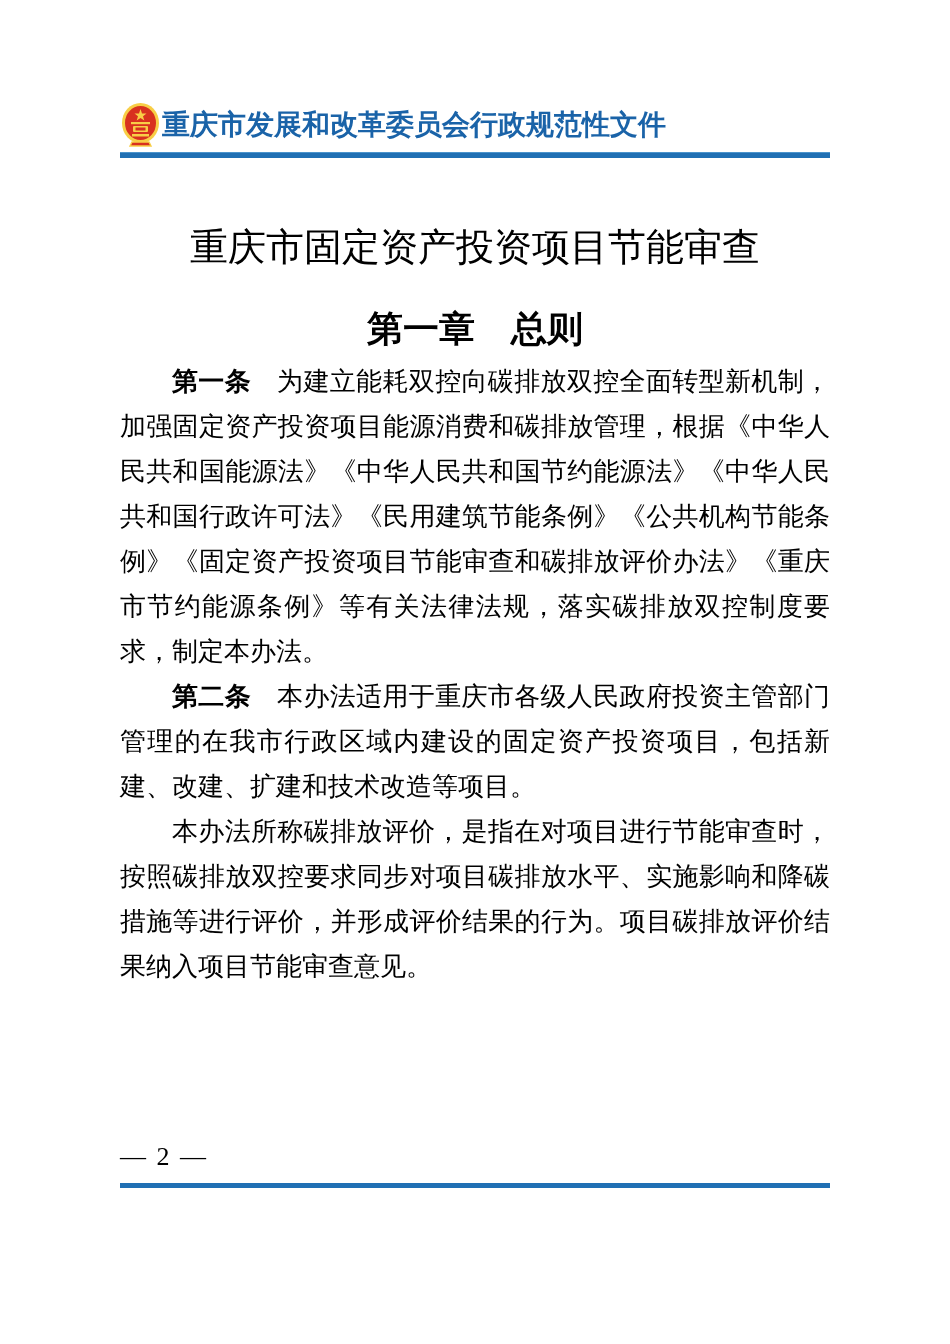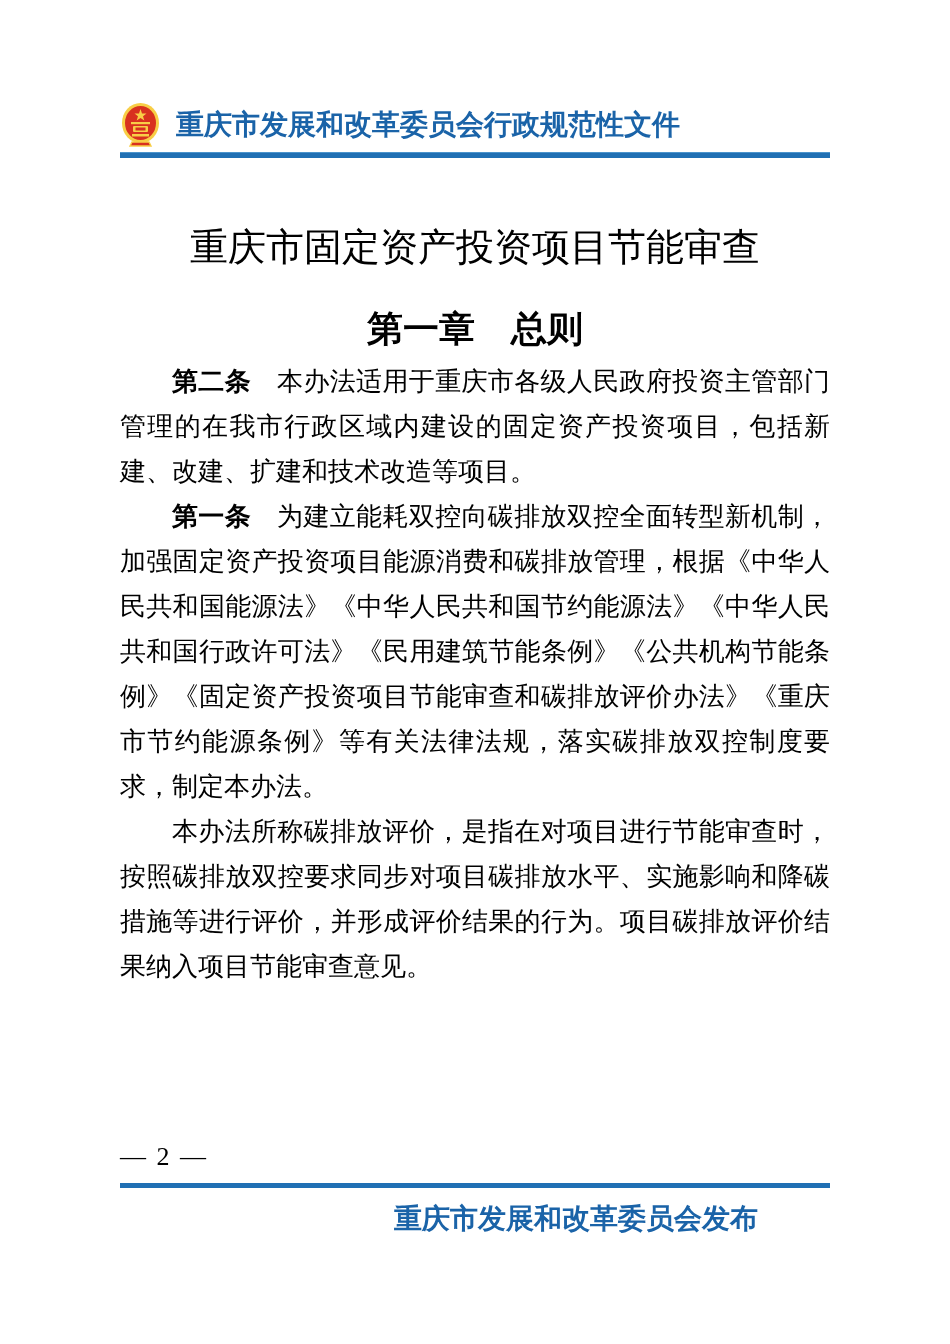--- a/index.html
+++ b/index.html
@@ -12,21 +12,21 @@
     font-family: "Liberation Sans", sans-serif;
     color: #000;
     overflow: hidden;
   }
   .content { margin: 0 120px; width: 710px; }
 
   
   .brand-row {
     display: flex;
     align-items: center;
-    gap: 15px;
+    gap: 1px;
     padding-top: 101px;
     height: 47px;
   }
   .emblem { width: 41px; height: 46px; flex: 0 0 auto; }
   .brand-title {
     font-family: "Liberation Serif", serif;
     font-size: 28px;
     font-weight: bold;
     color: #1A63A8;
     letter-spacing: 0px;
@@ -121,24 +121,23 @@
     </div>
     <div class="header-rule"></div>
 
     <div class="doc-title">
       <div>重庆市固定资产投资项目节能审查</div>
     </div>
 
     <div class="chapter-heading">第一章　总则</div>
 
     <div class="body-text">
+      <p><span class="lead">第一条</span><span>为建立能耗双控向碳排放双控全面转型新机制，加强固定资产投资项目能源消费和碳排放管理，根据《中华人民共和国能源法》《中华人民共和国节约能源法》《中华人民共和国行政许可法》《民用建筑节能条例》《公共机构节能条例》《固定资产投资项目节能审查和碳排放评价办法》《重庆市节约能源条例》等有关法律法规，落实碳排放双控制度要求，制定本办法。</span></p>
       <p><span class="lead">第二条</span><span>本办法适用于重庆市各级人民政府投资主管部门管理的在我市行政区域内建设的固定资产投资项目，包括新建、改建、扩建和技术改造等项目。</span></p>
-      <p><span class="lead">第一条</span><span>为建立能耗双控向碳排放双控全面转型新机制，加强固定资产投资项目能源消费和碳排放管理，根据《中华人民共和国能源法》《中华人民共和国节约能源法》《中华人民共和国行政许可法》《民用建筑节能条例》《公共机构节能条例》《固定资产投资项目节能审查和碳排放评价办法》《重庆市节约能源条例》等有关法律法规，落实碳排放双控制度要求，制定本办法。</span></p>
       <p><span>本办法所称碳排放评价，是指在对项目进行节能审查时，按照碳排放双控要求同步对项目碳排放水平、实施影响和降碳措施等进行评价，并形成评价结果的行为。项目碳排放评价结果纳入项目节能审查意见。</span></p>
     </div>
 
   </div>
 
   <div class="page-number">— 2 —</div>
   <div class="footer-rule"></div>
-  <div class="publisher">重庆市发展和改革委员会发布</div>
 
 </div>
 
 </body></html>

